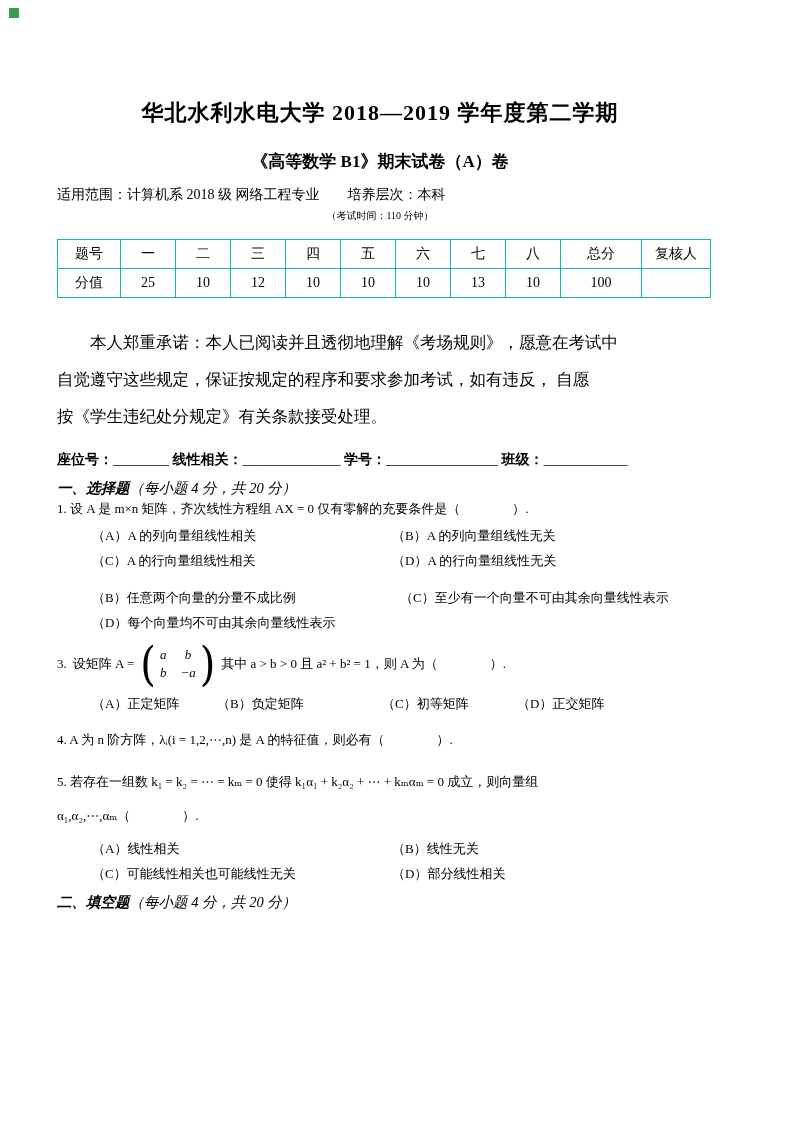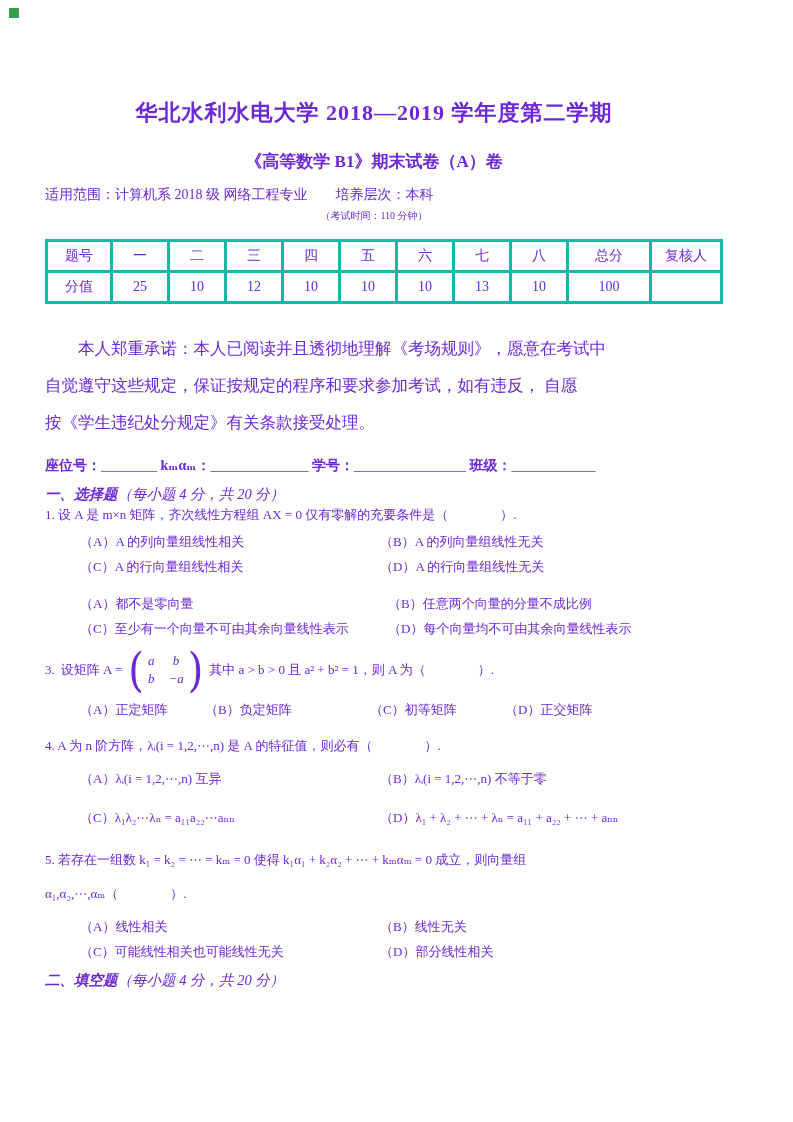--- a/index.html
+++ b/index.html
@@ -3,23 +3,23 @@
 <meta charset="utf-8">
 <style>
   html,body { margin:0; padding:0; background:#ffffff; }
   .page {
     position: relative;
     width: 793px;
     height: 1122px;
     background: #ffffff;
     overflow: hidden;
     font-family: "Liberation Serif", "DejaVu Serif", serif;
-    color: #6d28d9;
+    color: #000000;
     box-sizing: border-box;
-    padding: 98px 90px 0 45px;
+    padding: 98px 90px 0 57px;
   }
   .scan-artifact {
     position: absolute;
     left: 9px; top: 8px;
     width: 10px; height: 10px;
     background: #3a9d4f;
   }
   .title {
     text-align: center;
     font-size: 22px;
@@ -42,21 +42,21 @@
     font-size: 10px;
     margin-top: 5px;
   }
   table.score {
     width: 100%;
     margin-top: 16px;
     border-collapse: collapse;
     table-layout: fixed;
   }
   table.score td {
-    border: 3px solid #14b8a6;
+    border: 1px solid #14b8a6;
     text-align: center;
     font-size: 14px;
     height: 28px;
     padding: 0 2px;
     overflow: hidden;
   }
   td.c-label  { width: 58px; }
   td.c-num    { width: 50px; }
   td.c-total  { width: 76px; }
   td.c-check  { width: 64px; }
@@ -174,21 +174,21 @@
     </table>
 
   <div class="pledge">
     <div class="pl">本人郑重承诺：本人已阅读并且透彻地理解《考场规则》，愿意在考试中</div>
     <div class="pl">自觉遵守这些规定，保证按规定的程序和要求参加考试，如有违反， 自愿</div>
     <div class="pl">按《学生违纪处分规定》有关条款接受处理。</div>
   </div>
 
   <div class="sig-line">
     <span class="lab">座位号：</span><span class="blank">________</span>
-    <span class="lab">kₘαₘ：</span><span class="blank">______________</span>
+    <span class="lab">线性相关：</span><span class="blank">______________</span>
     <span class="lab">学号：</span><span class="blank">________________</span>
     <span class="lab">班级：</span><span class="blank">____________</span>
   </div>
 
   <div class="section-head">
     <span class="sec-label">一、选择题</span><span>（每小题 4 分，共 20 分）</span>
   </div>
 
   <div class="q q1">
     <div class="stem">
@@ -198,21 +198,20 @@
     <div class="opts">
       <span>（A）A 的列向量组线性相关</span>
       <span>（B）A 的列向量组线性无关</span>
       <span>（C）A 的行向量组线性相关</span>
       <span>（D）A 的行向量组线性无关</span>
     </div>
   </div>
 
   <div class="q q2">
     <div class="opts wide-first">
-      <span>（A）都不是零向量</span>
       <span>（B）任意两个向量的分量不成比例</span>
       <span>（C）至少有一个向量不可由其余向量线性表示</span>
       <span>（D）每个向量均不可由其余向量线性表示</span>
     </div>
   </div>
 
   <div class="q q3">
     <div class="stem">
       <span>3.</span>
       <span>设矩阵 A =</span>
@@ -234,26 +233,20 @@
       <span>（C）初等矩阵</span>
       <span>（D）正交矩阵</span>
     </div>
   </div>
 
   <div class="q q4">
     <div class="stem">
       <span>4.</span>
       <span>A 为 n 阶方阵，λᵢ(i = 1,2,⋯,n) 是 A 的特征值，则必有（　　　　）.</span>
     </div>
-    <div class="opts gapped">
-      <span>（A）λᵢ(i = 1,2,⋯,n) 互异</span>
-      <span>（B）λᵢ(i = 1,2,⋯,n) 不等于零</span>
-      <span>（C）λ₁λ₂⋯λₙ = a₁₁a₂₂⋯aₙₙ</span>
-      <span>（D）λ₁ + λ₂ + ⋯ + λₙ = a₁₁ + a₂₂ + ⋯ + aₙₙ</span>
-    </div>
   </div>
 
   <div class="q q5">
     <div class="stem">
       <div>
         <span>5.</span>
         <span>若存在一组数 k₁ = k₂ = ⋯ = kₘ = 0 使得 k₁α₁ + k₂α₂ + ⋯ + kₘαₘ = 0 成立，则向量组</span>
       </div>
       <div>α₁,α₂,⋯,αₘ（　　　　）.</div>
     </div>

